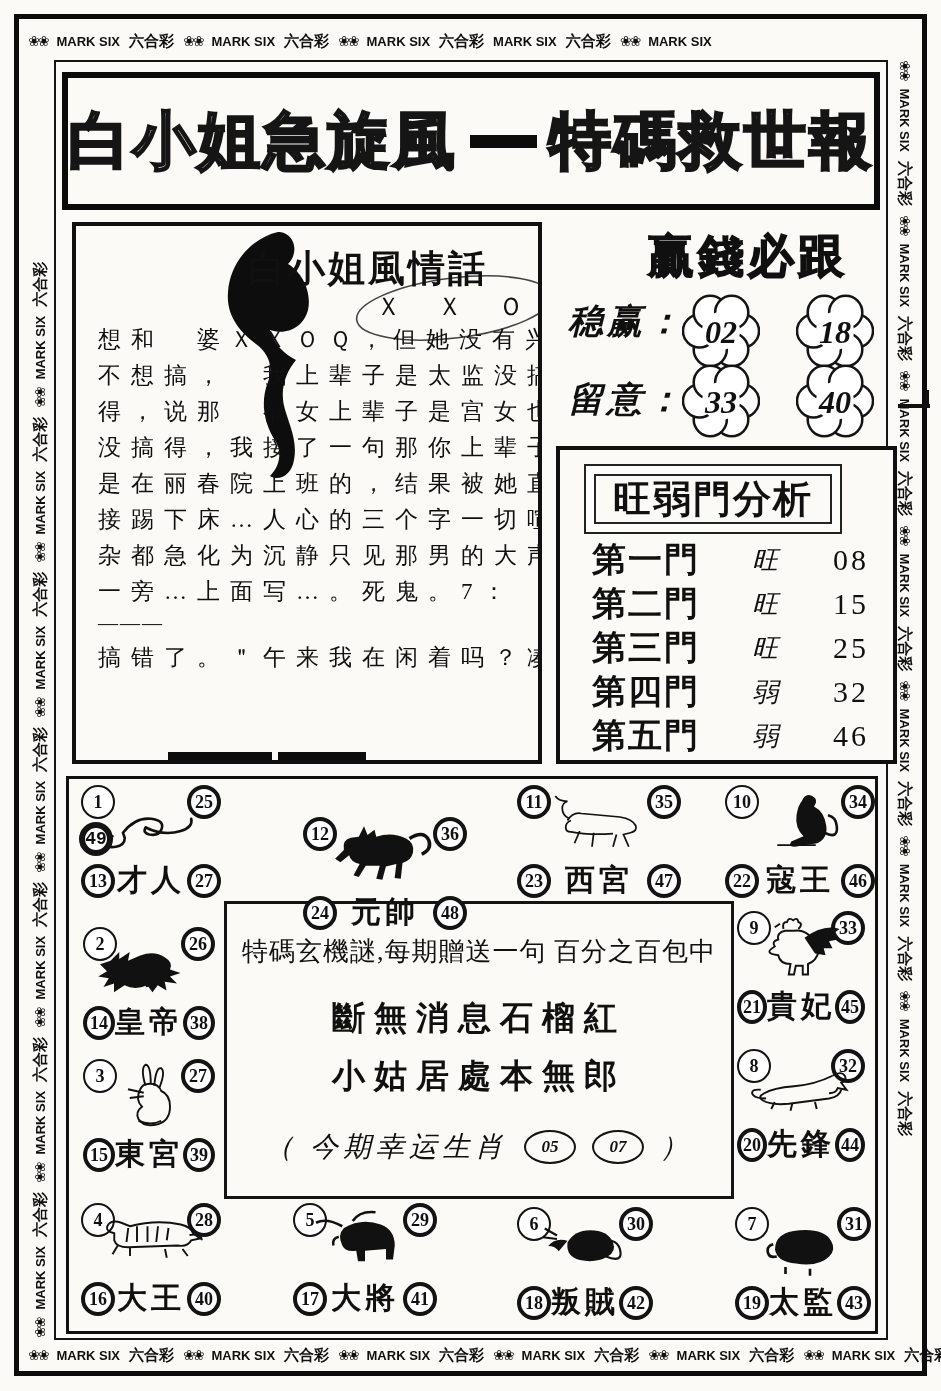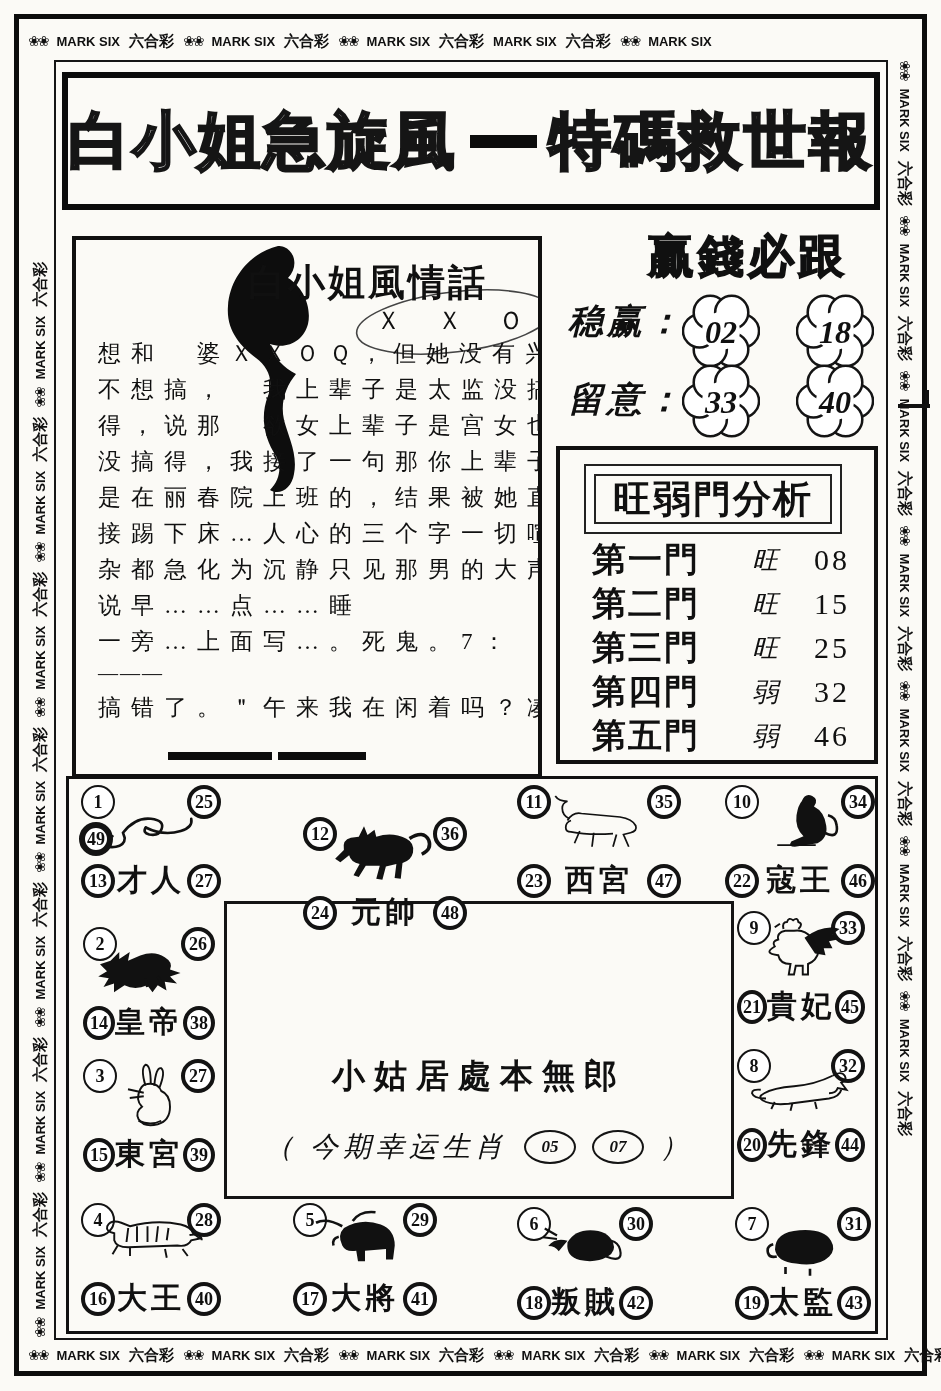--- a/index.html
+++ b/index.html
@@ -26,55 +26,55 @@
   .endblock{width:86px;height:26px;background:#0b0b0b;border-bottom:4px dotted #fff;box-sizing:border-box;margin-left:4px;}
   .tick-h{position:absolute;left:898px;top:404px;width:32px;height:4px;background:#111;}
   .tick-v{position:absolute;left:925px;top:390px;width:4px;height:18px;background:#111;}
   
   .banner{position:absolute;left:62px;top:72px;width:806px;height:126px;border:6px solid #0b0b0b;
     display:flex;align-items:center;justify-content:center;gap:12px;background:var(--paper);}
   .banner-text{font-family:"Liberation Serif","DejaVu Serif",serif;font-weight:bold;font-size:62px;letter-spacing:3px;
     color:#fff;-webkit-text-stroke:2.6px #151515;text-shadow:0 0 1px #222;white-space:nowrap;}
   .banner-dash{width:148px;height:13px;background:#0c0c0c;}
   
-  .story{position:absolute;left:72px;top:236px;width:462px;height:534px;border:4px solid #101010;overflow:hidden;background:var(--paper);}
+  .story{position:absolute;left:72px;top:222px;width:462px;height:534px;border:4px solid #101010;overflow:hidden;background:var(--paper);}
   .story-title{position:absolute;left:172px;top:18px;font-size:37px;font-weight:bold;letter-spacing:3px;white-space:nowrap;}
   .story-sub{position:absolute;left:300px;top:64px;font-size:25px;letter-spacing:15px;white-space:nowrap;}
   .story-ellipse{position:absolute;left:268px;top:40px;width:210px;height:80px;}
   .story-blob{position:absolute;left:128px;top:4px;width:130px;height:268px;}
   .story-lines{position:absolute;left:22px;top:98px;width:424px;}
   .story-line{height:36px;font-size:23px;letter-spacing:10px;white-space:nowrap;font-family:"Liberation Serif","DejaVu Serif",serif;}
   .story-line.dashes{font-size:20px;letter-spacing:2px;height:30px;}
   .story-tab{position:absolute;background:#0c0c0c;height:8px;top:752px;}
   
   .win-title{position:absolute;left:606px;top:226px;width:284px;text-align:center;font-size:46px;font-weight:900;
     letter-spacing:4px;-webkit-text-stroke:1.4px #101010;white-space:nowrap;}
   .win-label{position:absolute;font-size:35px;font-weight:bold;font-style:italic;letter-spacing:4px;white-space:nowrap;}
   .win-flower{position:absolute;width:78px;height:78px;}
   
-  .gates{position:absolute;left:556px;top:446px;width:314px;height:310px;border:4px solid #101010;background:var(--paper);}
+  .gates{position:absolute;left:556px;top:446px;width:314px;height:310px;border:4px solid #101010;background:var(--paper);padding-left:19px;}
   .gates-head{position:absolute;left:24px;top:14px;width:254px;height:66px;border:2px solid #222;
     box-shadow:inset 0 0 0 8px #fdfdfb, inset 0 0 0 10px #242424;
     display:flex;align-items:center;justify-content:center;font-size:38px;font-weight:bold;letter-spacing:2px;white-space:nowrap;}
   .gates-rows{position:absolute;left:0;top:88px;width:100%;}
   .gate-row{height:44px;display:flex;align-items:center;padding:0 24px 0 32px;box-sizing:border-box;}
   .gate-name{font-size:34px;font-weight:bold;letter-spacing:2px;white-space:nowrap;}
   .gate-status{font-size:26px;font-style:italic;margin-left:52px;}
   .gate-value{margin-left:auto;font-size:30px;font-family:"Liberation Serif","DejaVu Serif",serif;letter-spacing:3px;}
   
   .zbox{position:absolute;left:66px;top:776px;width:806px;height:552px;border:3px solid #101010;background:var(--paper);}
   .cell{position:absolute;height:116px;}
   .cell-top{display:flex;justify-content:space-between;}
   .cell-bottom{position:absolute;left:0;right:0;bottom:0;display:flex;align-items:center;justify-content:space-between;}
   .cell-label{font-size:30px;font-weight:bold;letter-spacing:4px;font-family:"Liberation Serif","DejaVu Serif",serif;white-space:nowrap;}
   .num{width:34px;height:34px;border:4px solid #131313;border-radius:50%;box-sizing:border-box;background:#fff;
     display:flex;align-items:center;justify-content:center;font-family:"Liberation Serif","DejaVu Serif",serif;
     font-size:18px;font-weight:bold;line-height:1;}
   .num.thin{border-width:2px;}
-  .num.heavy{border-width:6px;font-weight:900;}
+  .num.heavy{border-width:6px;font-weight:900;font-family:Liberation Mono, monospace;}
   .num.extra{position:absolute;left:-2px;top:37px;}
   .animal{position:absolute;left:50%;top:4px;transform:translateX(-50%);width:112px;height:70px;}
   
   .mystery{position:absolute;left:155px;top:122px;width:504px;height:292px;border:3px solid #141414;background:var(--paper);}
   .mystery-header{position:absolute;left:0;top:30px;width:100%;text-align:center;font-size:26px;letter-spacing:1px;white-space:nowrap;}
   .mystery-verse{position:absolute;left:0;width:100%;text-align:center;font-size:33px;font-weight:bold;letter-spacing:9px;white-space:nowrap;}
   .v1{top:92px;} .v2{top:150px;}
   .mystery-lucky{position:absolute;left:0;top:224px;width:100%;display:flex;align-items:center;justify-content:center;gap:16px;}
   .lucky-text{font-size:28px;font-style:italic;letter-spacing:5px;white-space:nowrap;}
   .lucky-badge{width:48px;height:30px;border:2px solid #141414;border-radius:50%;display:flex;align-items:center;justify-content:center;
@@ -187,21 +187,20 @@
   <div class="story-title">白小姐風情話</div>
   <div class="story-sub">Ｘ Ｘ Ｏ</div>
   <div class="story-lines" id="story-lines">
       <div class="story-line">想和　婆ＸＸＯＱ，但她没有兴趣</div>
       <div class="story-line">不想搞，　我上辈子是太监没搞</div>
       <div class="story-line">得，说那　欲女上辈子是宫女也</div>
       <div class="story-line">没搞得，我接了一句那你上辈子</div>
       <div class="story-line">是在丽春院上班的，结果被她直</div>
       <div class="story-line">接踢下床…人心的三个字一切喧</div>
       <div class="story-line">杂都急化为沉静只见那男的大声</div>
-      <div class="story-line">说早……点……睡</div>
       <div class="story-line">一旁…上面写…。死鬼。7：</div>
       <div class="story-line dashes">———</div>
       <div class="story-line">搞错了。＂午来我在闲着吗？凑</div>
     </div>
 </div>
 <div class="story-tab" style="left:168px;width:104px;"></div>
 <div class="story-tab" style="left:278px;width:88px;"></div>
 
 <div class="win-title serif">贏錢必跟</div>
 <div id="win-rows">
@@ -275,20 +274,22 @@
       <div class="gate-row">
         <span class="gate-name">第五門</span>
         <span class="gate-status">弱</span>
         <span class="gate-value">46</span>
       </div>
     </div>
 </div>
 
 <div class="zbox">
   <div class="mystery serif">
+    <div class="mystery-header">特碼玄機謎,每期贈送一句 百分之百包中</div>
+    <div class="mystery-verse v1">斷無消息石榴紅</div>
     <div class="mystery-verse v2">小姑居處本無郎</div>
     <div class="mystery-lucky" id="mystery-lucky">
         <span class="lucky-text">（ 今期幸运生肖</span>
         <span class="lucky-badge">05</span>
         <span class="lucky-badge">07</span>
         <span class="lucky-text">）</span>
       </div>
   </div>
 <div class="cell" style="left: 12px; top: 6px; width: 140px;">
       <svg viewBox="0 0 120 80" class="animal">

